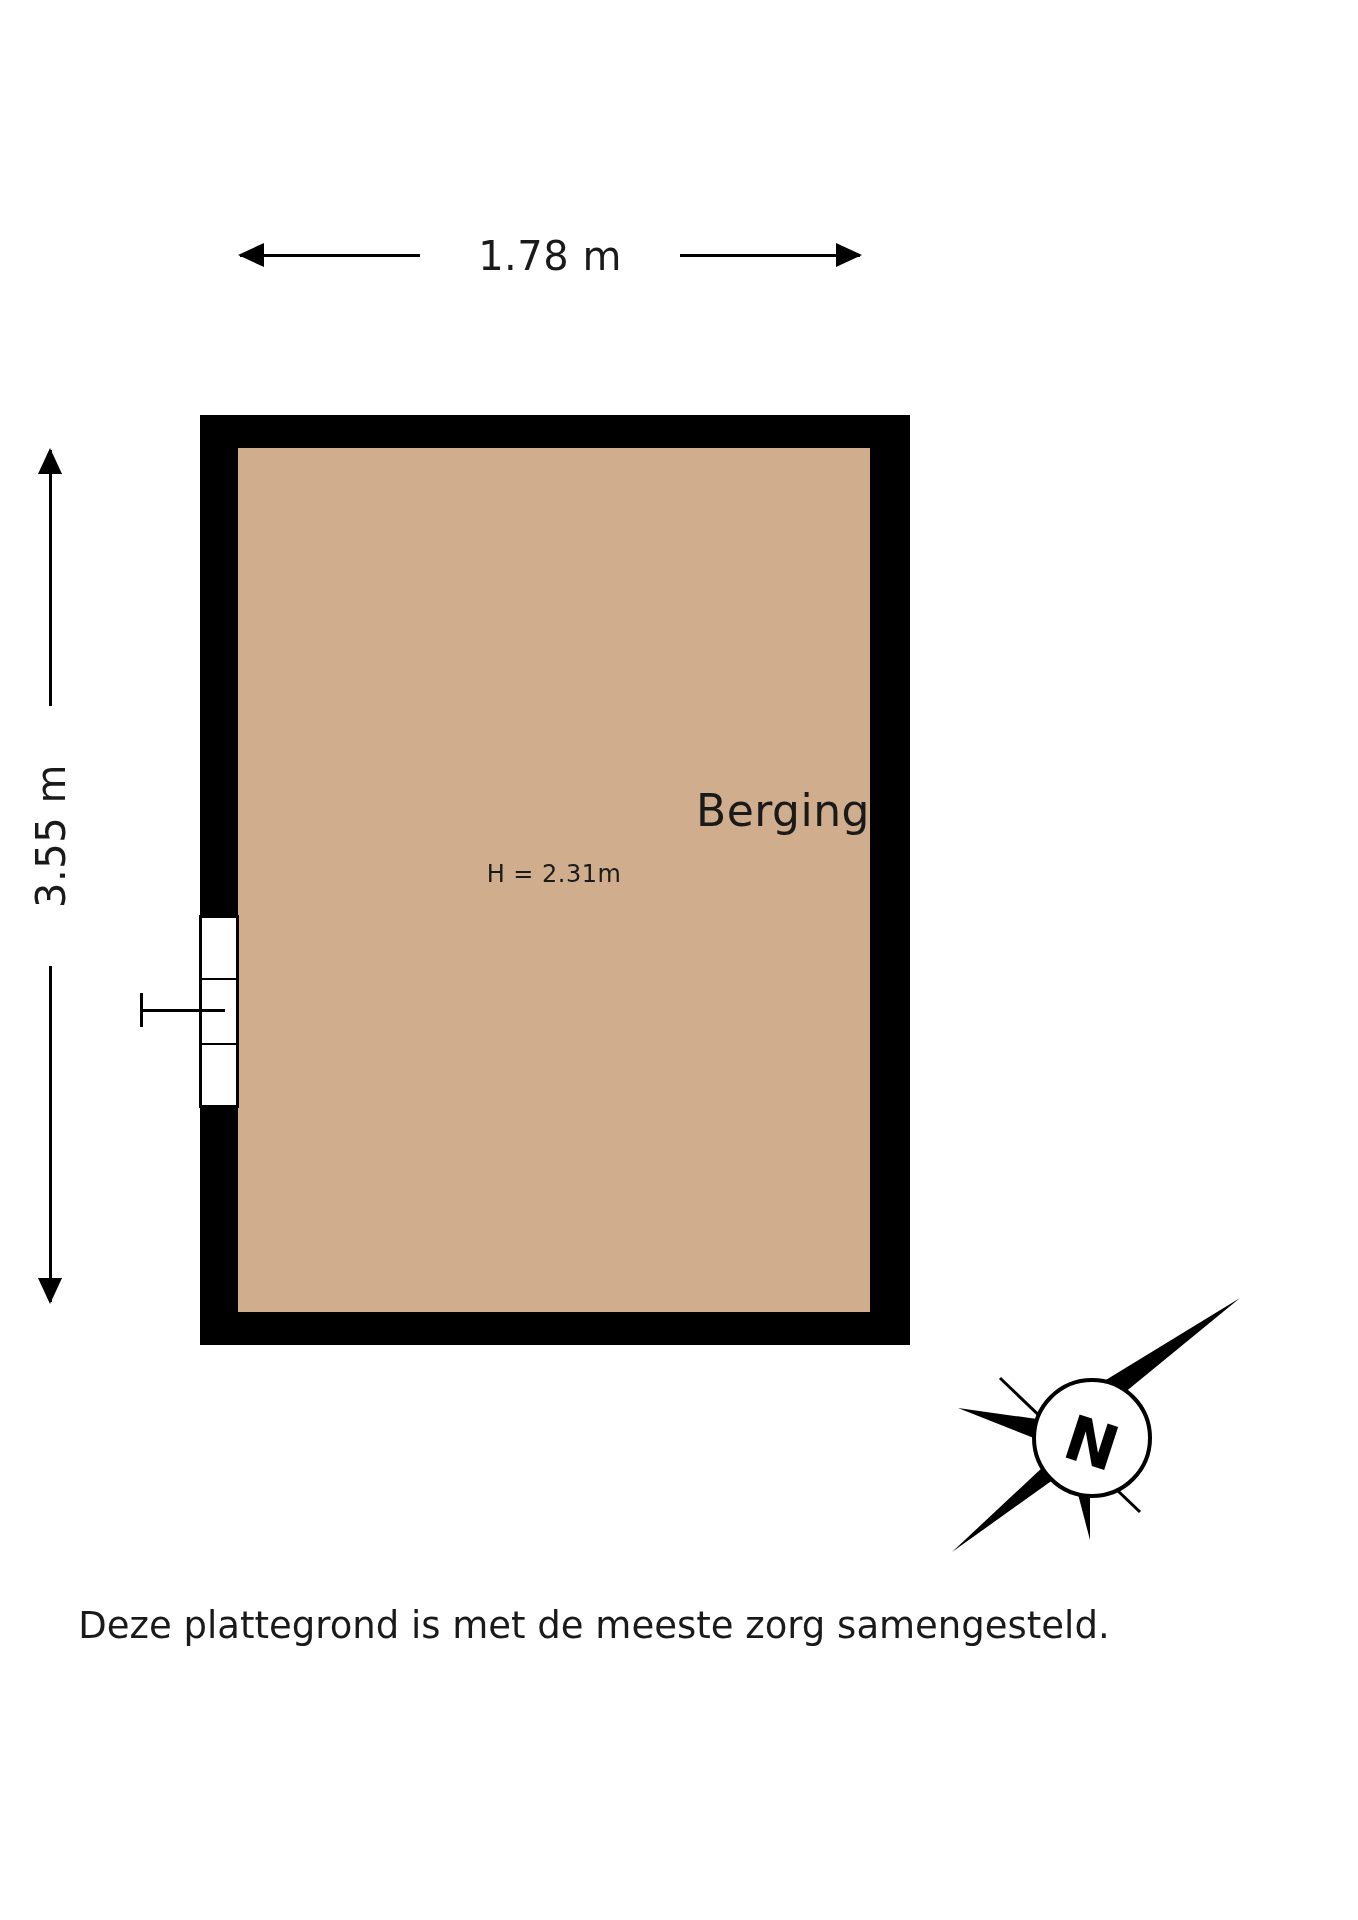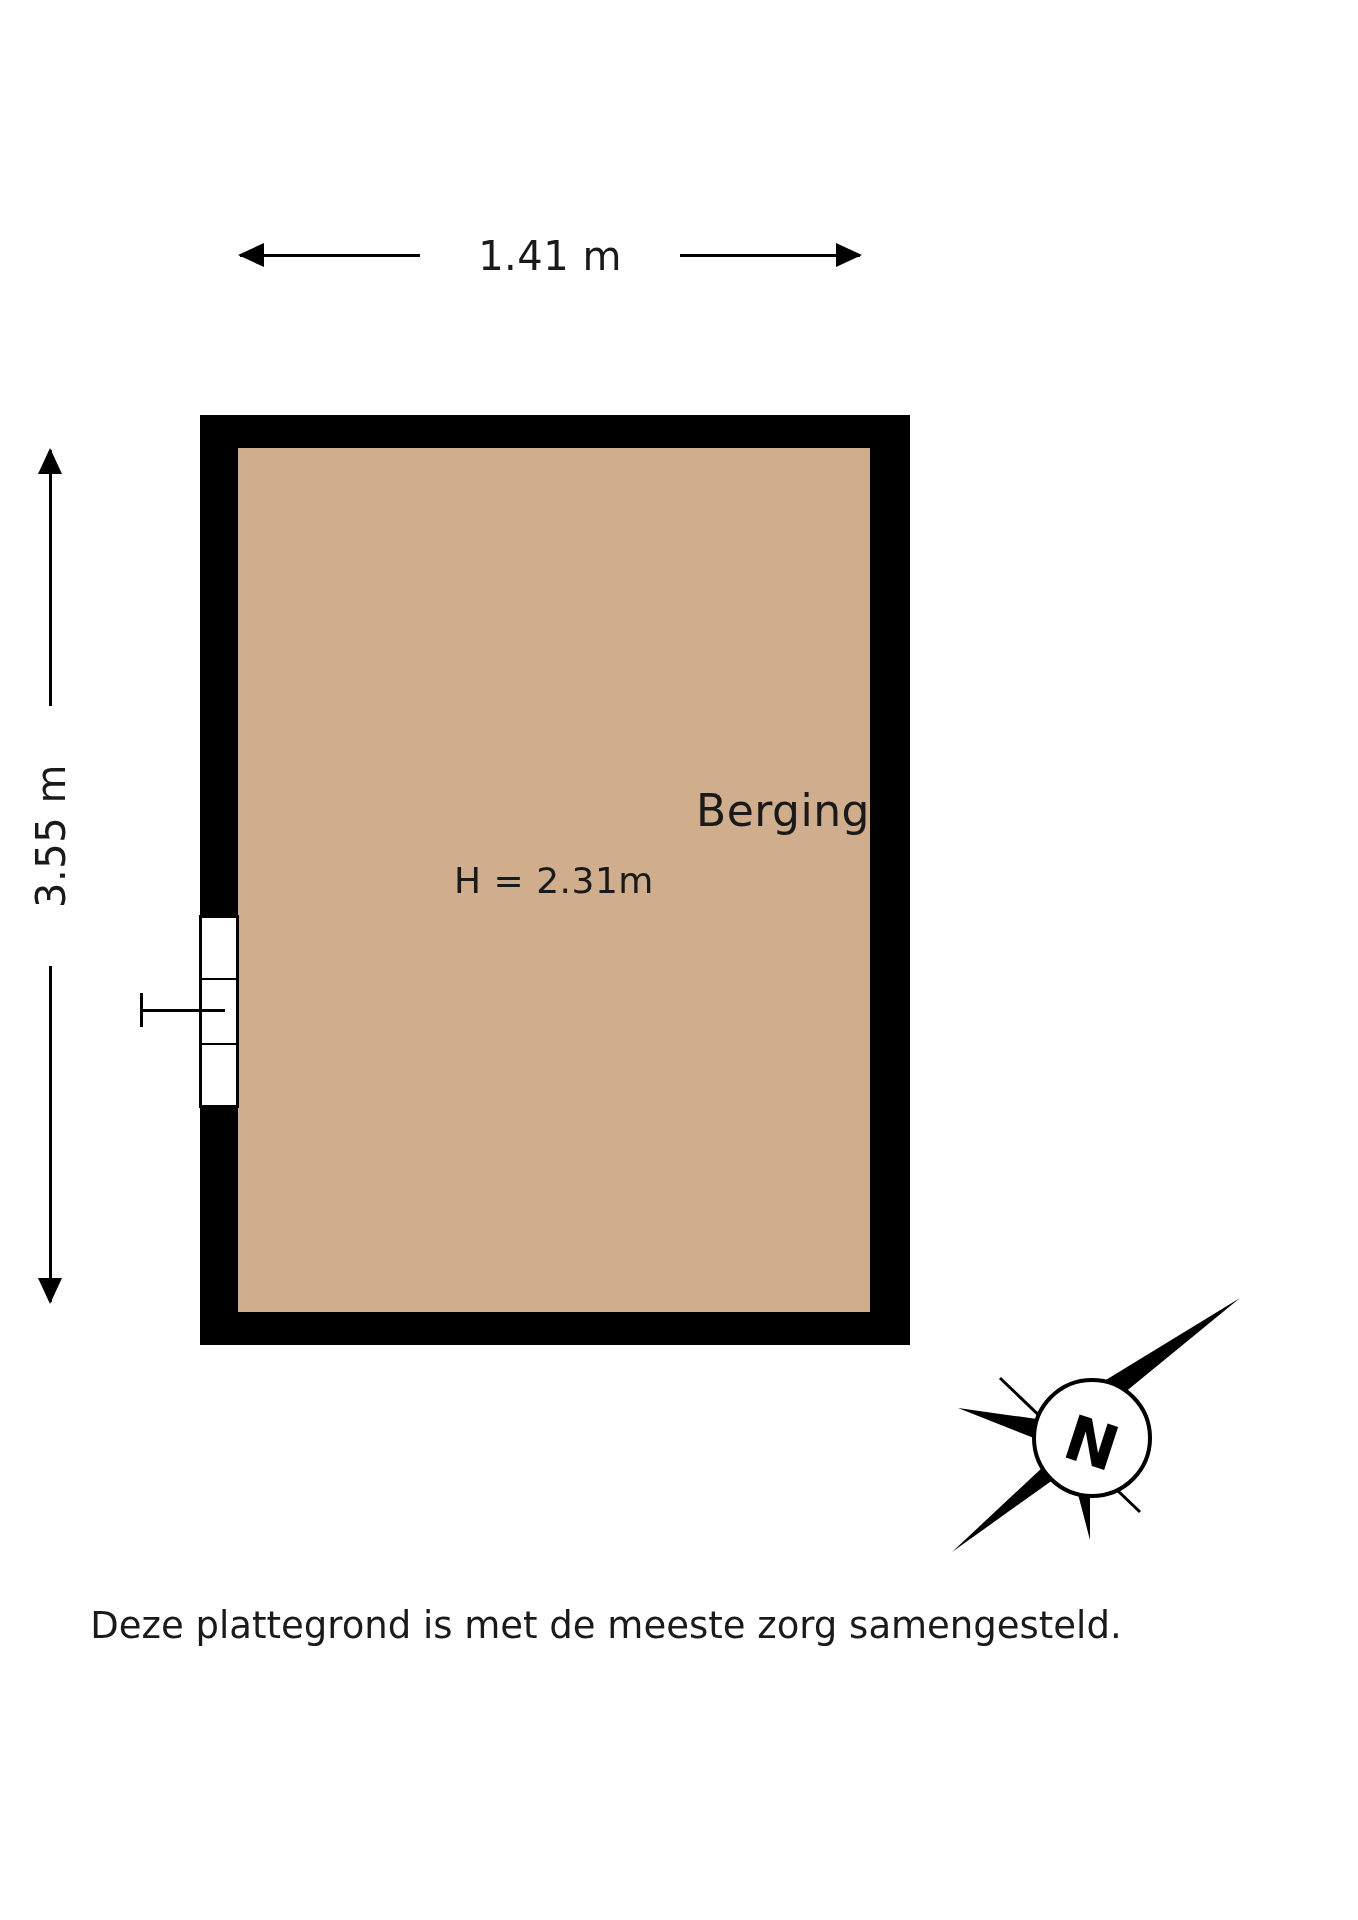--- a/index.html
+++ b/index.html
@@ -151,21 +151,21 @@
     font-size: 44px;
     color: #1a1a1a;
     letter-spacing: 0.5px;
   }
   .room-height {
     position: absolute;
     left: 38px;
     top: 445px;
     width: 632px;
     text-align: center;
-    font-size: 36px;
+    font-size: 24px;
     color: #1a1a1a;
     letter-spacing: 0.5px;
   }
 
   
   .door {
     position: absolute;
     left: -1px;
     top: 500px;
     width: 40px;
@@ -233,40 +233,40 @@
     position: absolute;
     left: 940px;
     top: 1290px;
     width: 320px;
     height: 270px;
   }
 
   
   .disclaimer {
     position: absolute;
-    left: 12px;
+    left: 0;
     top: 1600px;
     width: 1188px;
     text-align: center;
     font-size: 37px;
     line-height: 52px;
     color: #1a1a1a;
   }
   .disclaimer div { white-space: nowrap; }
 </style>
 </head>
 <body>
 
 <div class="stage">
 
   <div class="dim-top">
     <div class="line"></div>
     <div class="arrow-l"></div>
     <div class="arrow-r"></div>
-    <div class="label">1.41 m</div>
+    <div class="label">1.78 m</div>
   </div>
 
   <div class="dim-left">
     <div class="line"></div>
     <div class="arrow-t"></div>
     <div class="arrow-b"></div>
     <div class="label">3.55 m</div>
   </div>
 
   <div class="plan">

